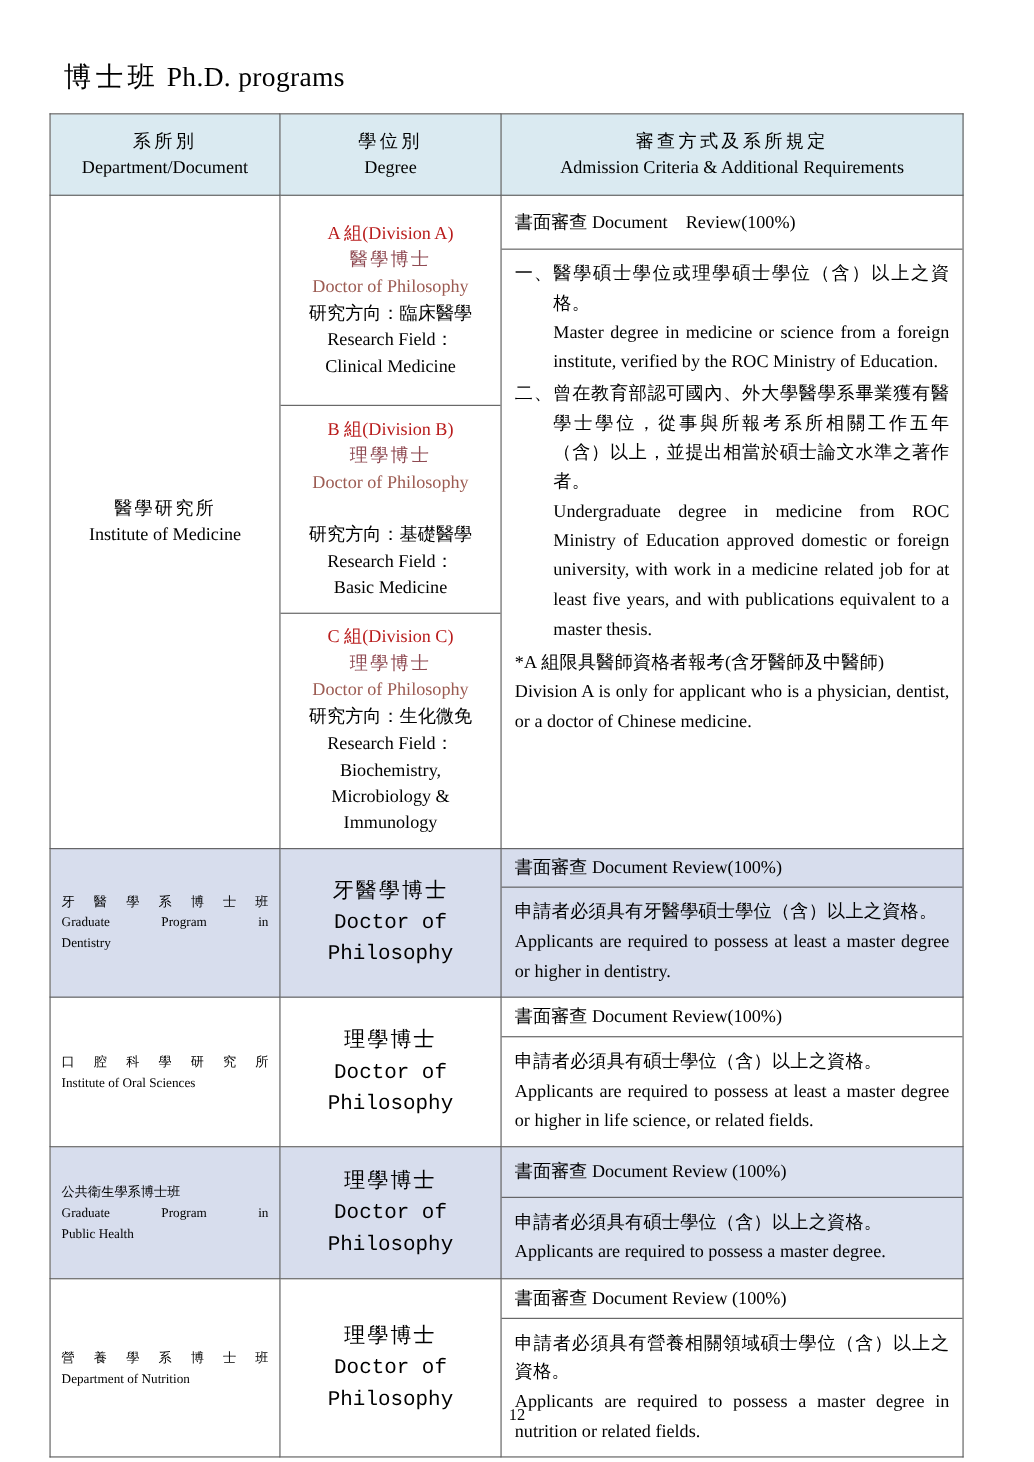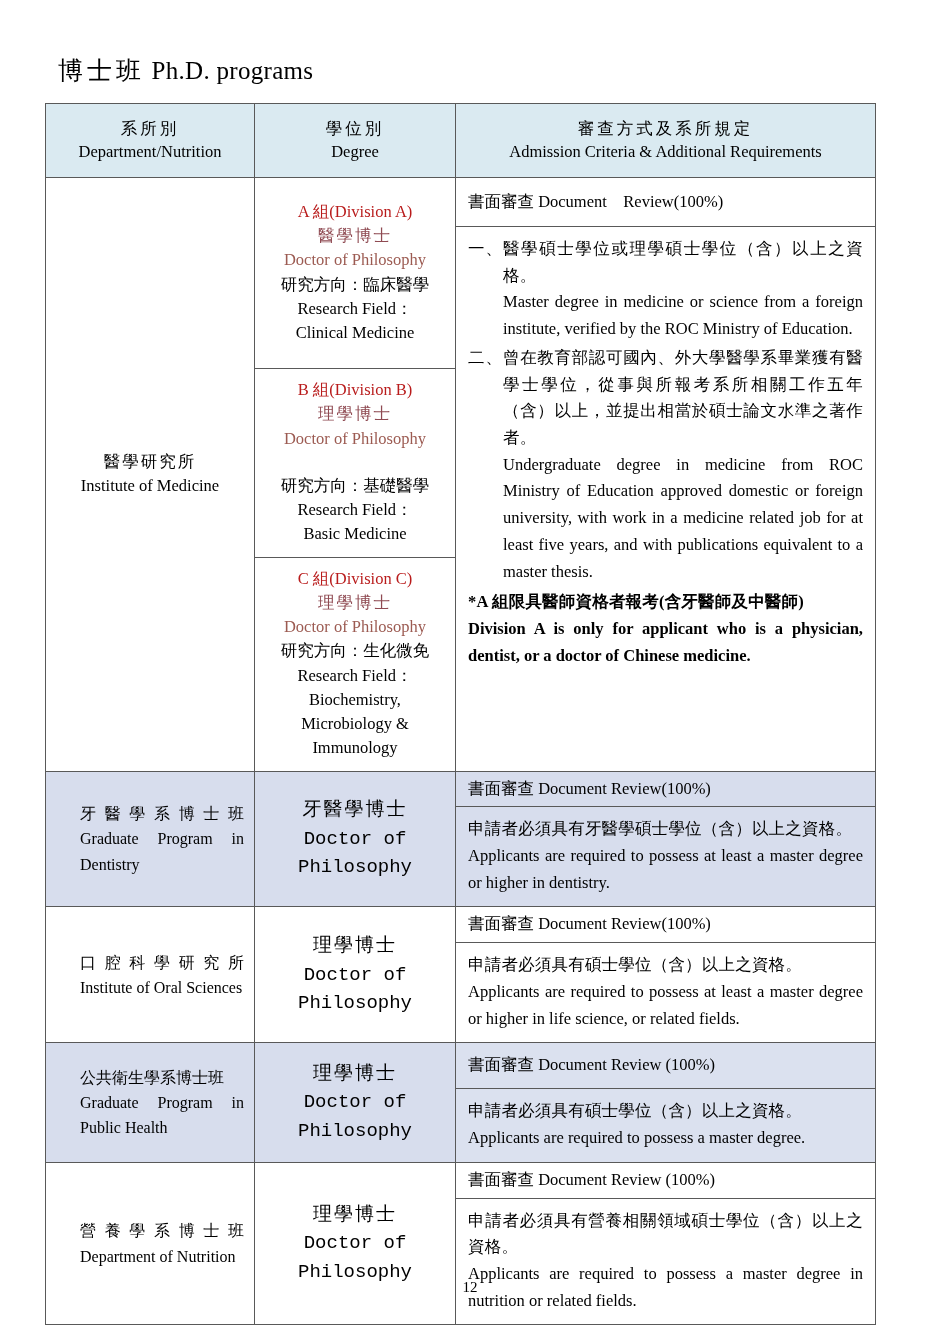--- a/index.html
+++ b/index.html
@@ -151,23 +151,22 @@
   }
   .dept-en-spread {
     text-align: justify;
     text-align-last: justify;
   }
   .dept-left {
     text-align: left;
   }
   .dept-cell {
     padding: 8px 10px;
-    font-size: 16px;
+    font-size: 12px;
     line-height: 1.58;
-    margin-left: 24px;
   }
   .deg-cell {
     padding: 8px 8px;
     font-size: 19px;
     line-height: 1.5;
     text-align: center;
     font-family: Liberation Mono, monospace;
   }
 
   .page-num {
@@ -193,21 +192,21 @@
     <colgroup>
       <col class="col-dept">
       <col class="col-deg">
       <col class="col-adm">
     </colgroup>
 
     <thead>
       <tr>
         <td>
           <div class="zh-hdr">系所別</div>
-          <div>Department/Nutrition</div>
+          <div>Department/Document</div>
         </td>
         <td>
           <div class="zh-hdr">學位別</div>
           <div>Degree</div>
         </td>
         <td>
           <div class="zh-hdr">審查方式及系所規定</div>
           <div>Admission Criteria &amp; Additional Requirements</div>
         </td>
       </tr>
@@ -289,21 +288,21 @@
                   </div>
 
                   <div class="num-item" style="margin-top:2px;">
                     <span class="num-mark">二、</span>
                     <span class="num-text">
                       <span class="zh-p" style="display:block;">曾在教育部認可國內、外大學醫學系畢業獲有醫學士學位，從事與所報考系所相關工作五年（含）以上，並提出相當於碩士論文水準之著作者。</span>
                       <span class="en-p" style="display:block;">Undergraduate degree in medicine from ROC Ministry of Education approved domestic or foreign university, with work in a medicine related job for at least five years, and with publications equivalent to a master thesis.</span>
                     </span>
                   </div>
 
-                  <div style="margin-top:4px;font-weight:bold;">
+                  <div style="margin-top:4px;">
                     <div class="zh-p">*A 組限具醫師資格者報考(含牙醫師及中醫師)</div>
                     <div class="en-p-last">Division A is only for applicant who is a physician, dentist, or a doctor of Chinese medicine.</div>
                   </div>
 
                 </div>
               </td>
             </tr>
           </tbody>
             </table>
         </td>

